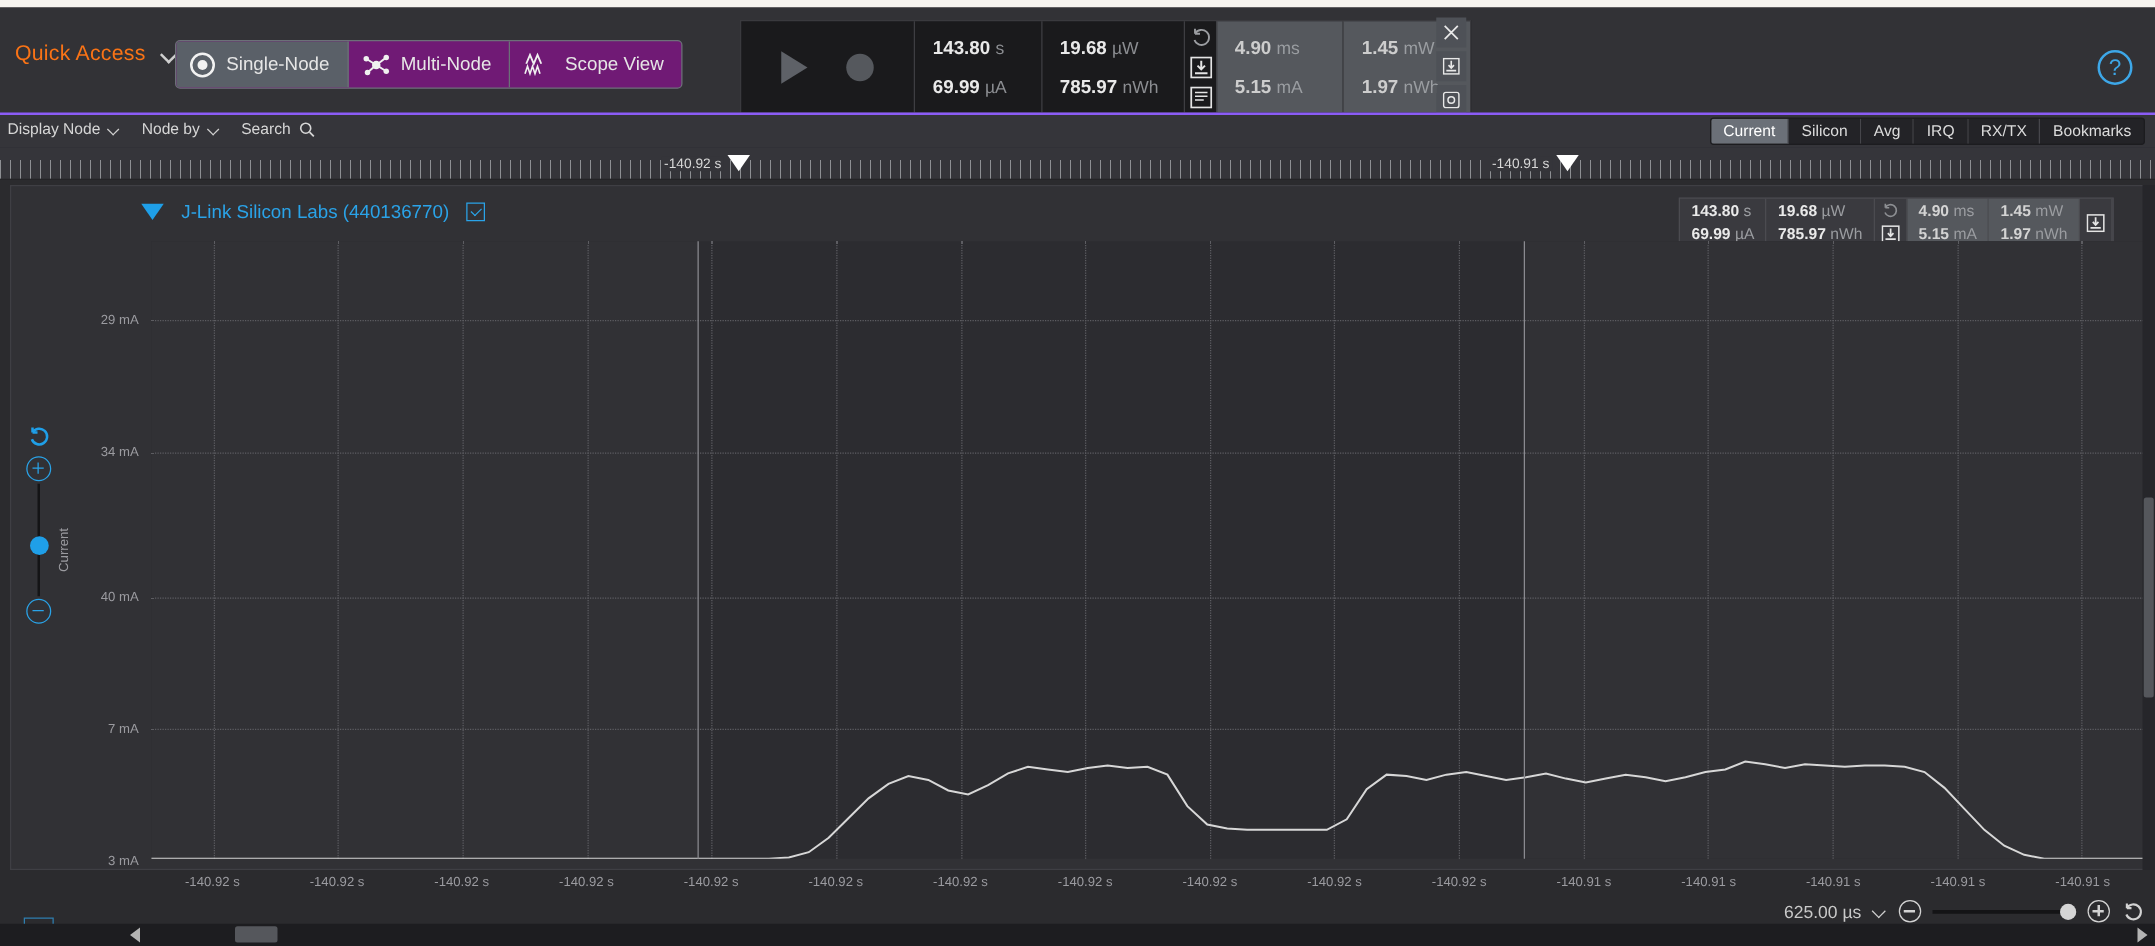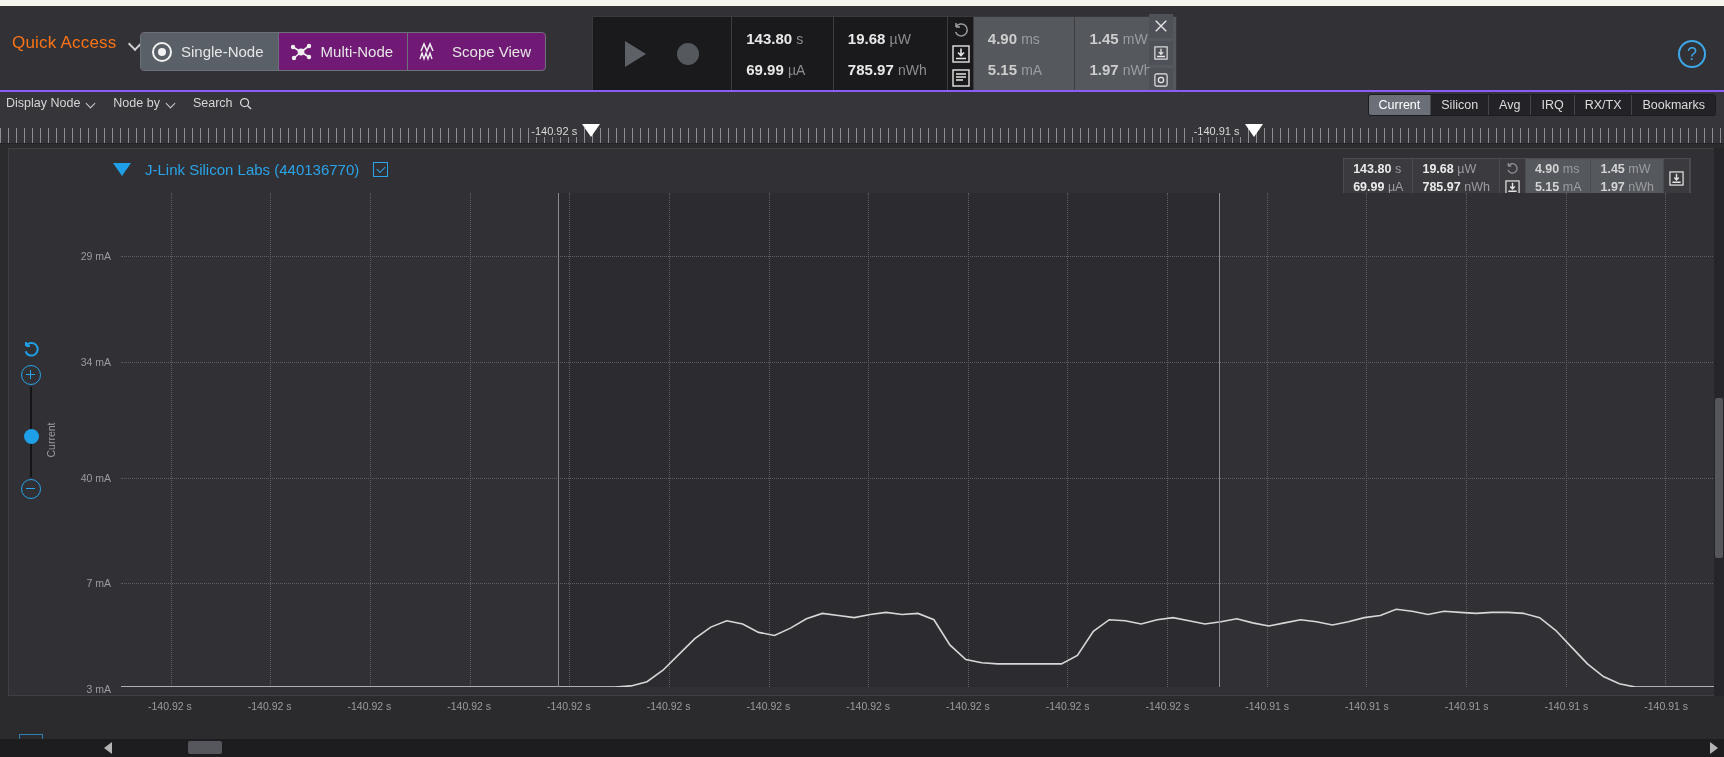--- a/index.html
+++ b/index.html
@@ -537,20 +537,34 @@
       <span class="xlab" style="left: 959.875px;">-140.92 s</span>
       <span class="xlab" style="left: 1059.62px;">-140.92 s</span>
       <span class="xlab" style="left: 1159.38px;">-140.92 s</span>
       <span class="xlab" style="left: 1259.12px;">-140.91 s</span>
       <span class="xlab" style="left: 1358.88px;">-140.91 s</span>
       <span class="xlab" style="left: 1458.62px;">-140.91 s</span>
       <span class="xlab" style="left: 1558.38px;">-140.91 s</span>
       <span class="xlab" style="left: 1658.12px;">-140.91 s</span>
     </div>
 
+  <div class="bottom-zoom">
+    <span class="bz-label">625.00 µs</span>
+    <span class="bz-chev"></span>
+    <span class="bz-circ minus"></span>
+    <span class="bz-track">
+      <span class="bz-thumb" style="right: 0%;"></span>
+    </span>
+    <span class="bz-circ plus"></span>
+    <span class="bz-reset">
+      <svg viewBox="0 0 19 19" width="19" height="19">
+          <path d="M4.5 6.5 L4.5 2.8 M4.5 6.5 L8.2 6.5 M4.5 6.5 A6 6 0 1 1 4.1 11.6" fill="none" stroke="#d2d2d2" stroke-width="1.7"></path>
+        </svg>
+    </span>
+  </div>
 
   <div class="hscroll">
     <span class="hs-left"></span>
     <span class="hs-thumb"></span>
     <span class="hs-right"></span>
   </div>
 
 </div>
 
 </body></html>

